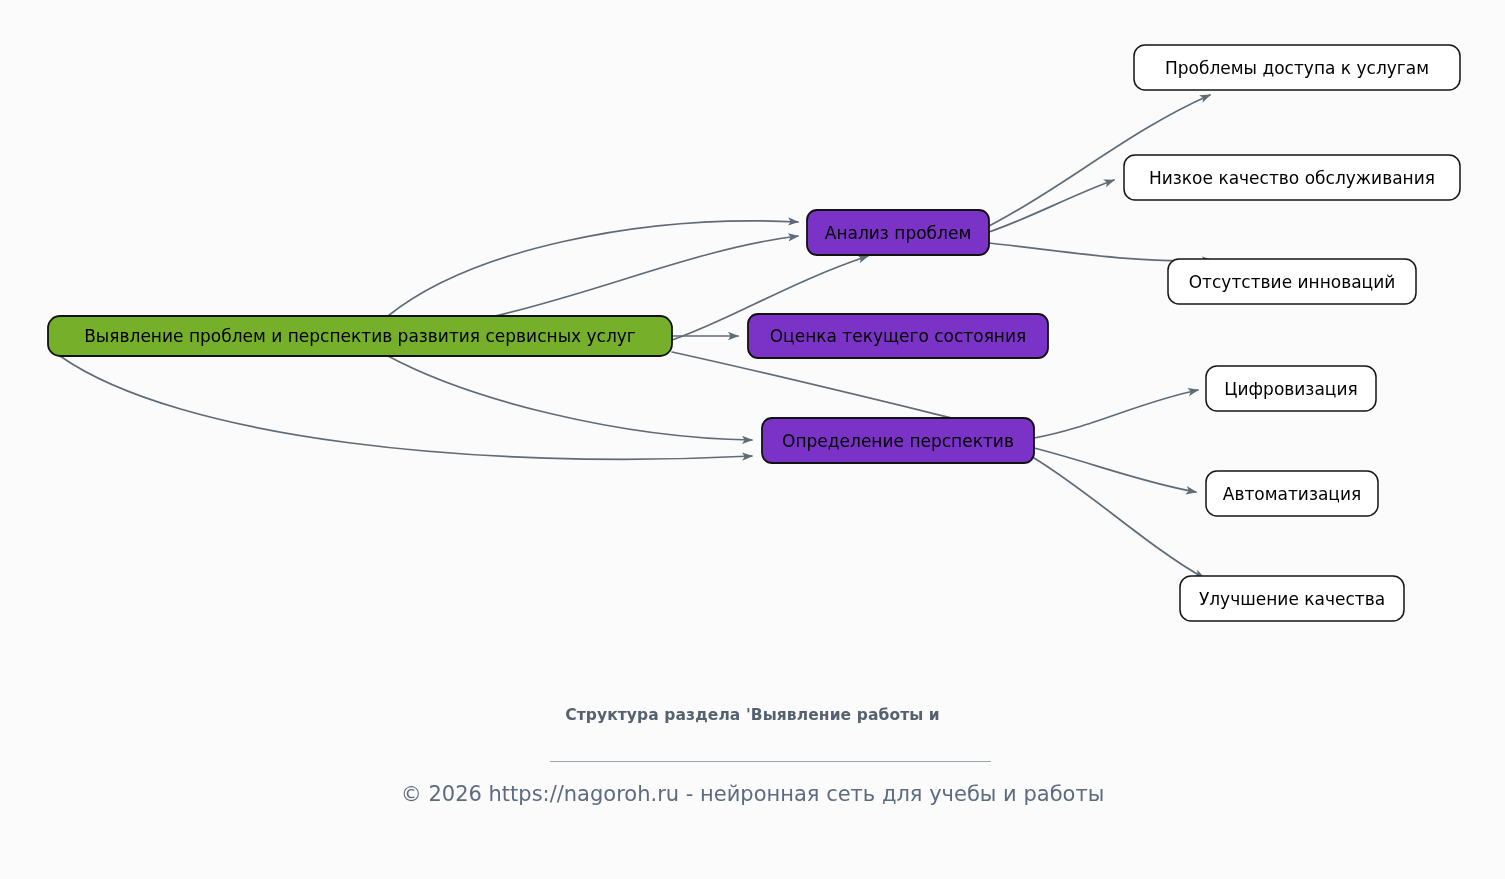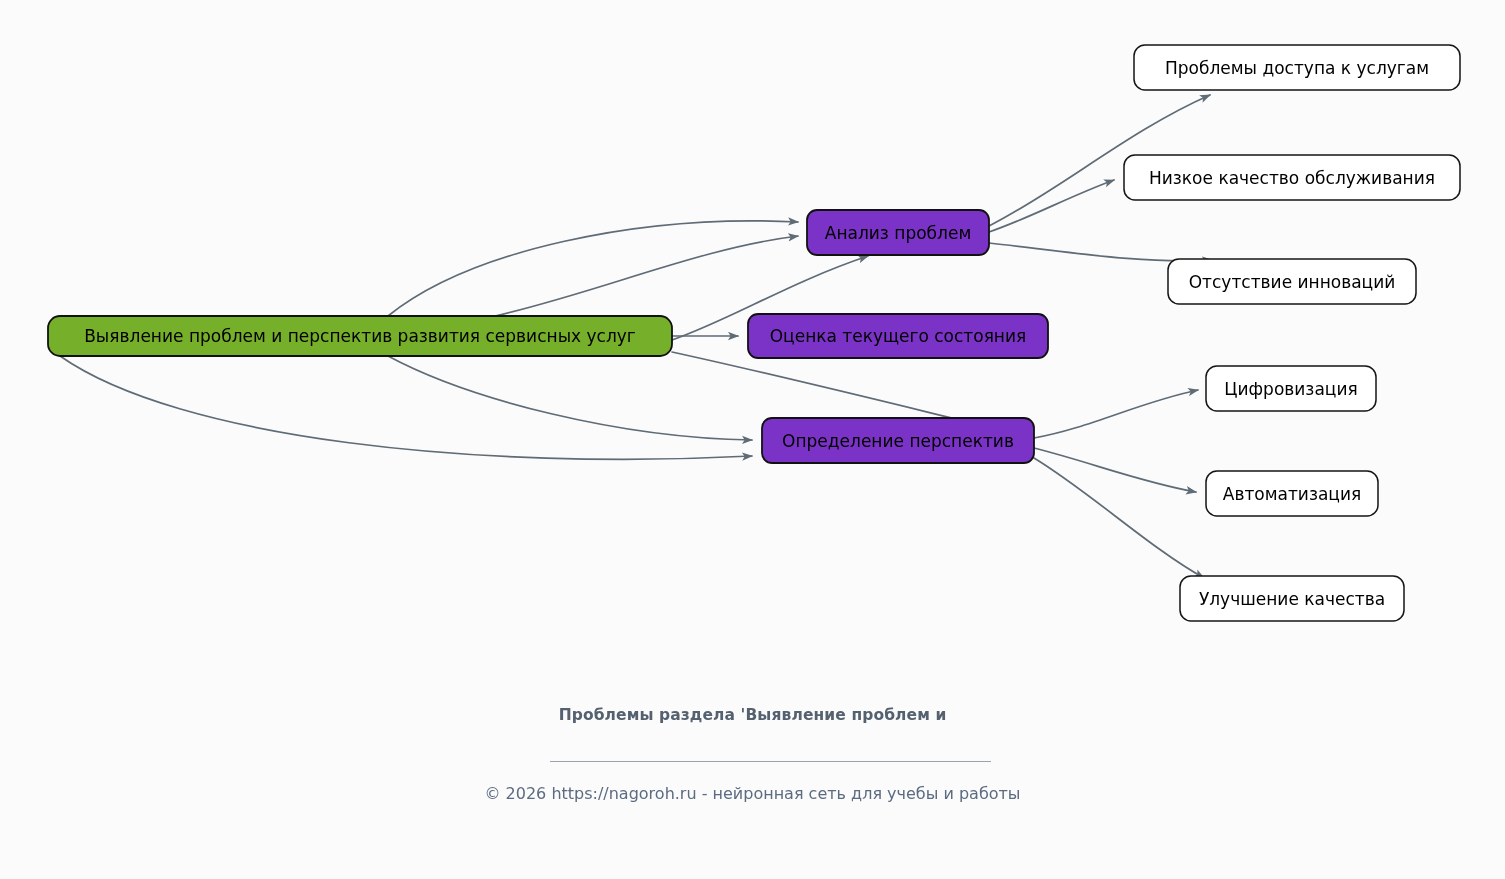--- a/index.html
+++ b/index.html
@@ -63,21 +63,21 @@
     position: absolute;
     top: 761px;
     left: 550px;
     width: 441px;
     height: 0;
     border-top: 1.4px solid #9aa4b0;
   }
   #caption-credit {
     top: 783px;
     font-family: "DejaVu Sans", "Liberation Sans", sans-serif;
-    font-size: 16px;
+    font-size: 21px;
     color: #5c6b80;
     line-height: 22px;
   }
 </style>
 </head>
 <body>
 
 <div id="canvas" style="background: rgb(251, 251, 252);">
 
   <svg id="graph" viewBox="0 0 1505 879" xmlns="http://www.w3.org/2000/svg">
@@ -139,20 +139,20 @@
           <text class="node-label" x="1292" y="494.5" font-size="17" fill="#000000">Автоматизация</text>
         </g>
         <g>
           <rect class="node-rect" x="1180" y="576" width="224" height="45" rx="11" ry="11" fill="#ffffff" stroke="#151515" stroke-width="1.5"></rect>
           <text class="node-label" x="1292" y="599.5" font-size="17" fill="#000000">Улучшение качества</text>
         </g>
       </g>
   </svg>
 
   <div class="caption-block" id="caption-title">
-    <span class="ct-line">Проблемы раздела 'Выявление проблем и</span>
+    <span class="ct-line">Структура раздела 'Выявление работы и</span>
   </div>
 
   <div id="caption-rule"></div>
 
   <div class="caption-block" id="caption-credit">© 2026 https://nagoroh.ru - нейронная сеть для учебы и работы</div>
 
 </div>
 
 </body></html>

